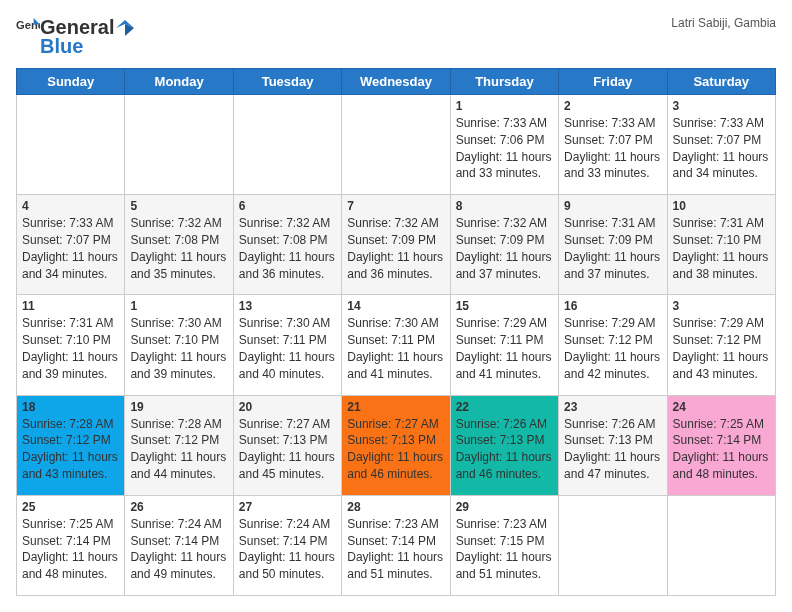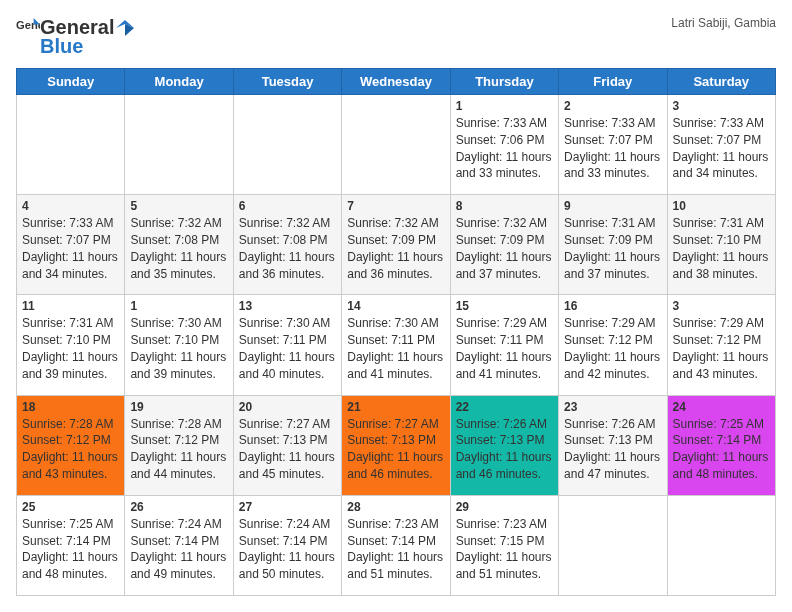--- a/index.html
+++ b/index.html
@@ -205,21 +205,21 @@
           <td>
             <span class="day-num">16</span>
             <div class="day-info">Sunrise: 7:29 AM<br>Sunset: 7:12 PM<br>Daylight: 11 hours<br>and 42 minutes.</div>
           </td>
           <td>
             <span class="day-num">3</span>
             <div class="day-info">Sunrise: 7:29 AM<br>Sunset: 7:12 PM<br>Daylight: 11 hours<br>and 43 minutes.</div>
           </td>
         </tr>
         <tr>
-          <td style="background: #f97316;">
+          <td style="background: #0ea5e9;">
             <span class="day-num">18</span>
             <div class="day-info">Sunrise: 7:28 AM<br>Sunset: 7:12 PM<br>Daylight: 11 hours<br>and 43 minutes.</div>
           </td>
           <td style="background: rgb(245, 245, 245);">
             <span class="day-num">19</span>
             <div class="day-info">Sunrise: 7:28 AM<br>Sunset: 7:12 PM<br>Daylight: 11 hours<br>and 44 minutes.</div>
           </td>
           <td style="background: rgb(245, 245, 245); margin-left: 36px;">
             <span class="day-num">20</span>
             <div class="day-info">Sunrise: 7:27 AM<br>Sunset: 7:13 PM<br>Daylight: 11 hours<br>and 45 minutes.</div>
@@ -229,21 +229,21 @@
             <div class="day-info">Sunrise: 7:27 AM<br>Sunset: 7:13 PM<br>Daylight: 11 hours<br>and 46 minutes.</div>
           </td>
           <td style="background: #14b8a6;">
             <span class="day-num">22</span>
             <div class="day-info">Sunrise: 7:26 AM<br>Sunset: 7:13 PM<br>Daylight: 11 hours<br>and 46 minutes.</div>
           </td>
           <td style="background: rgb(245, 245, 245);">
             <span class="day-num">23</span>
             <div class="day-info">Sunrise: 7:26 AM<br>Sunset: 7:13 PM<br>Daylight: 11 hours<br>and 47 minutes.</div>
           </td>
-          <td style="background: #d946ef; margin-top: 16px;">
+          <td style="background: #f9a8d4; margin-top: 16px;">
             <span class="day-num">24</span>
             <div class="day-info">Sunrise: 7:25 AM<br>Sunset: 7:14 PM<br>Daylight: 11 hours<br>and 48 minutes.</div>
           </td>
         </tr>
         <tr>
           <td>
             <span class="day-num">25</span>
             <div class="day-info">Sunrise: 7:25 AM<br>Sunset: 7:14 PM<br>Daylight: 11 hours<br>and 48 minutes.</div>
           </td>
           <td>

